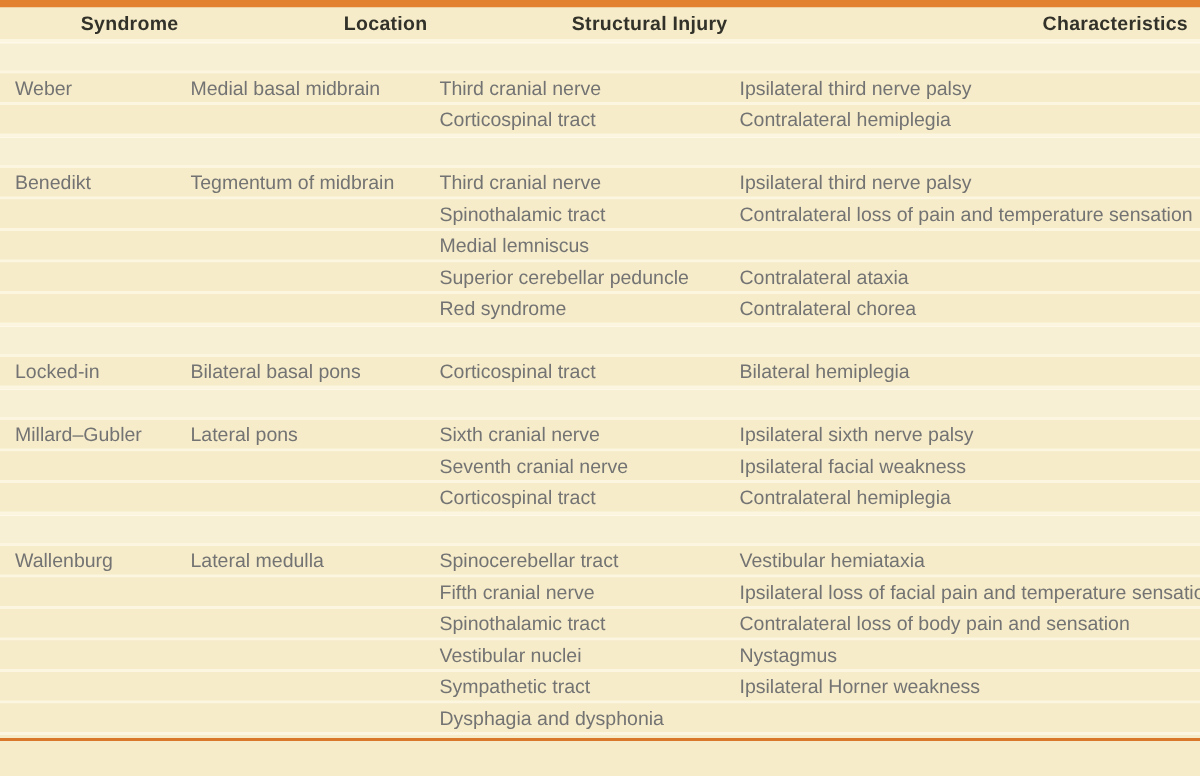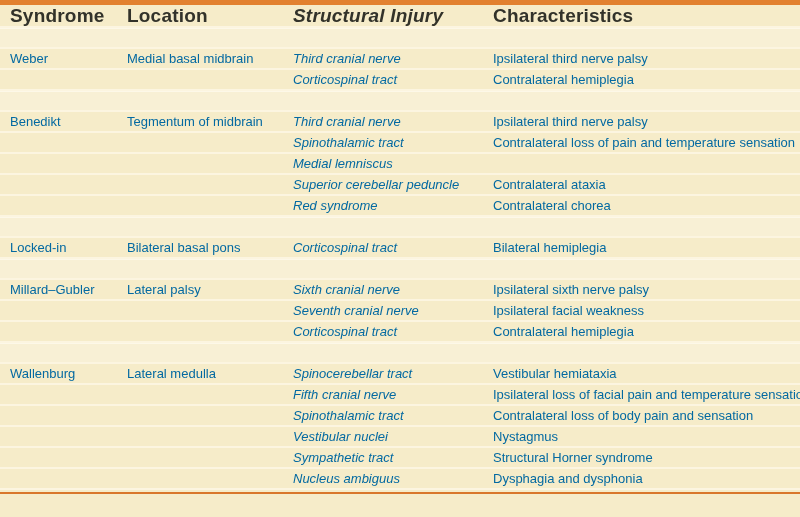--- a/index.html
+++ b/index.html
@@ -30,43 +30,44 @@
     box-sizing: border-box;
     padding-left: 10px;
     background: #f6ecc9;
     border-bottom: 2px solid #fcf5e0;
     height: 21px;
   }
   .header-row {
     height: 23px;
     font-weight: bold;
     color: #32322a;
-    font-size: 19px;
+    font-size: 13px;
     letter-spacing: 0.2px;
+    text-align: right;
   }
   .data-row {
-    color: #0369a1;
+    color: #737373;
     font-size: 13px;
   }
   .spacer-row {
     height: 21px;
     background: #f8f0d5;
     border-bottom: 2px solid #fcf5e0;
     border-top: 1px solid #fdf8e8;
     box-sizing: border-box;
   }
   .col {
     box-sizing: border-box;
     white-space: nowrap;
     overflow: hidden;
     padding-right: 8px;
   }
   .c1 { width: 117px; }
   .c2 { width: 166px; }
-  .c3 { width: 200px; font-style: italic; }
+  .c3 { width: 200px; }
   .c4 { flex: 1; }
 </style>
 </head>
 <body>
 
 <div class="page">
   <div class="accent-bar-top"></div>
 
   <div class="row header-row">
     <div class="col c1">Syndrome</div>
@@ -122,21 +123,21 @@
       <div class="spacer-row"></div>
       <div class="row data-row">
         <div class="col c1">Locked-in</div>
         <div class="col c2">Bilateral basal pons</div>
         <div class="col c3">Corticospinal tract</div>
         <div class="col c4">Bilateral hemiplegia</div>
       </div>
       <div class="spacer-row"></div>
       <div class="row data-row">
         <div class="col c1">Millard–Gubler</div>
-        <div class="col c2">Lateral palsy</div>
+        <div class="col c2">Lateral pons</div>
         <div class="col c3">Sixth cranial nerve</div>
         <div class="col c4">Ipsilateral sixth nerve palsy</div>
       </div>
       <div class="row data-row">
         <div class="col c1"></div>
         <div class="col c2"></div>
         <div class="col c3">Seventh cranial nerve</div>
         <div class="col c4">Ipsilateral facial weakness</div>
       </div>
       <div class="row data-row">
@@ -167,24 +168,23 @@
       <div class="row data-row">
         <div class="col c1"></div>
         <div class="col c2"></div>
         <div class="col c3">Vestibular nuclei</div>
         <div class="col c4">Nystagmus</div>
       </div>
       <div class="row data-row">
         <div class="col c1"></div>
         <div class="col c2"></div>
         <div class="col c3">Sympathetic tract</div>
-        <div class="col c4">Structural Horner syndrome</div>
+        <div class="col c4">Ipsilateral Horner weakness</div>
       </div>
       <div class="row data-row">
         <div class="col c1"></div>
         <div class="col c2"></div>
-        <div class="col c3">Nucleus ambiguus</div>
         <div class="col c4">Dysphagia and dysphonia</div>
       </div>
     </div>
 
   <div class="accent-bar-bottom"></div>
 </div>
 
 </body></html>

